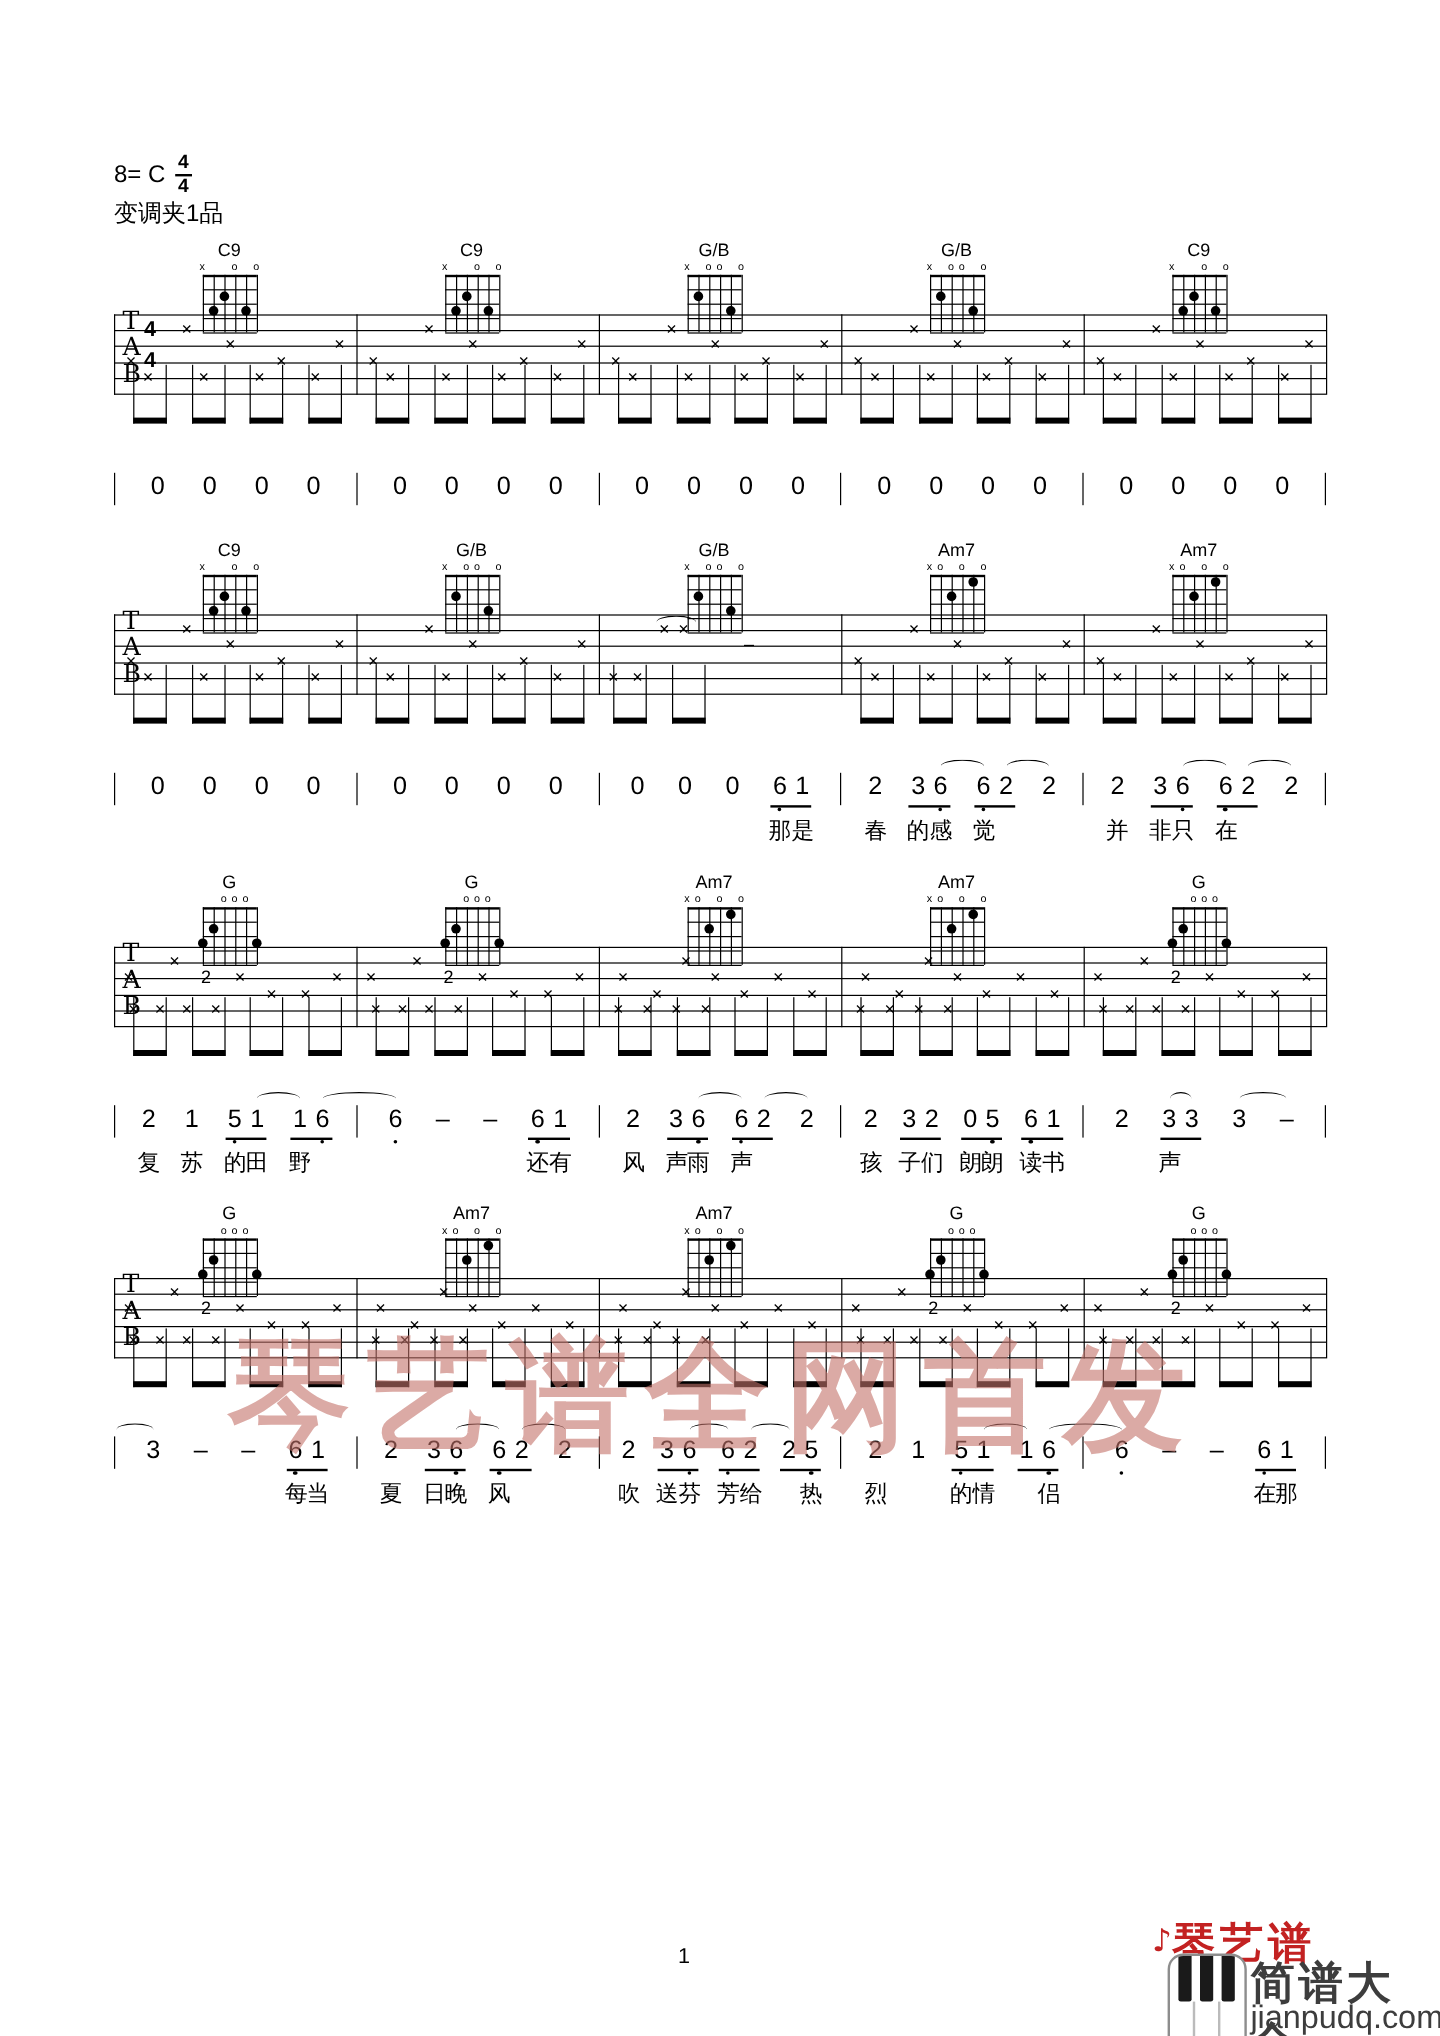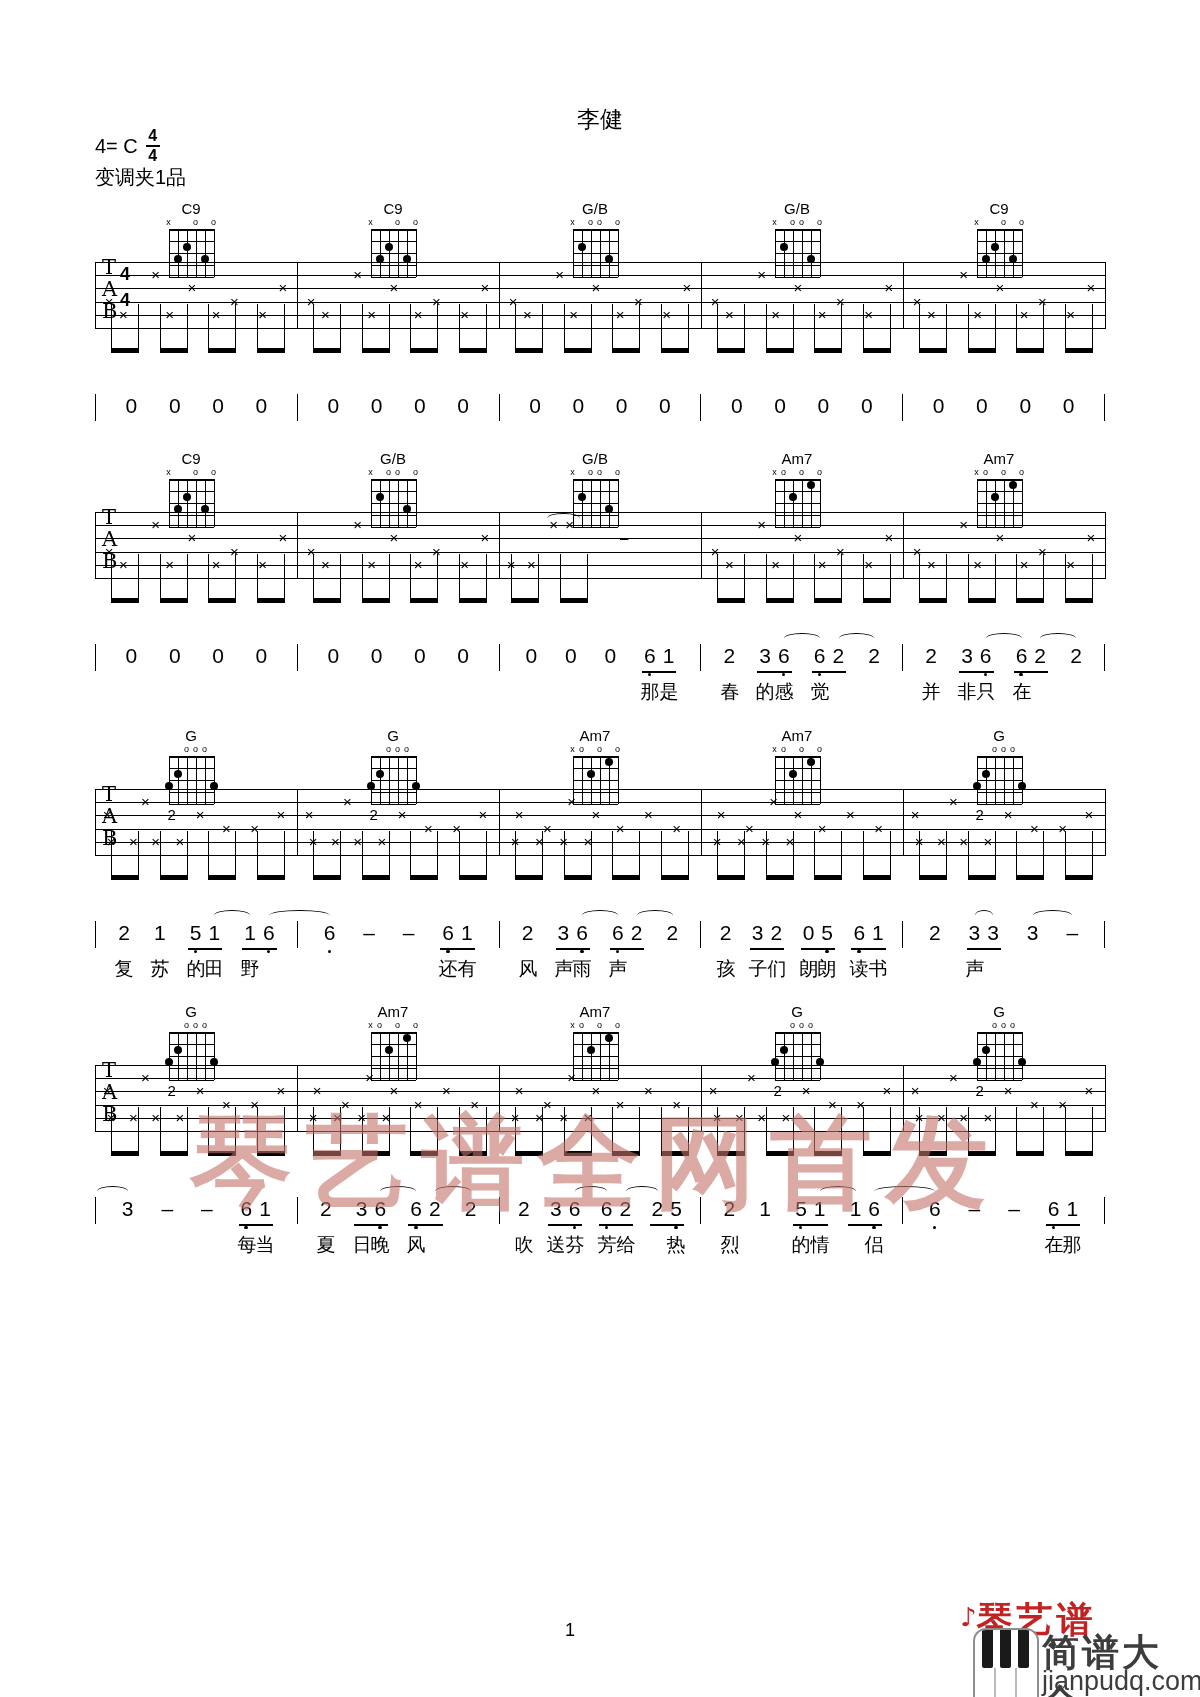--- a/index.html
+++ b/index.html
@@ -56,23 +56,22 @@
          border:2.5px solid #8d8d8d;border-radius:13px;overflow:hidden;}
   .pkey{position:absolute;top:0;width:11px;height:38px;background:#1a1a1a;border-radius:0 0 2px 2px;}
   .pgap{position:absolute;top:38px;width:1.5px;height:30px;background:#bbb;}
   .jlogo{position:absolute;left:1042px;top:1628px;font-size:37px;font-weight:bold;color:#3d3d3d;letter-spacing:3px;}
   .jurl{position:absolute;left:1042px;top:1666px;font-size:27px;color:#3d3d3d;}
 </style>
 </head>
 <body>
 
 <div class="page">
-  <div class="artist">李健</div>
   <div class="keyline">
-    <span>4= C</span>
+    <span>8= C</span>
     <span class="frac">
       <span>4</span>
       <span class="fbar"></span>
       <span>4</span>
     </span>
   </div>
   <div class="capo">变调夹1品</div>
 
   <div id="systems">
       <div class="system" style="top: 200px;">

